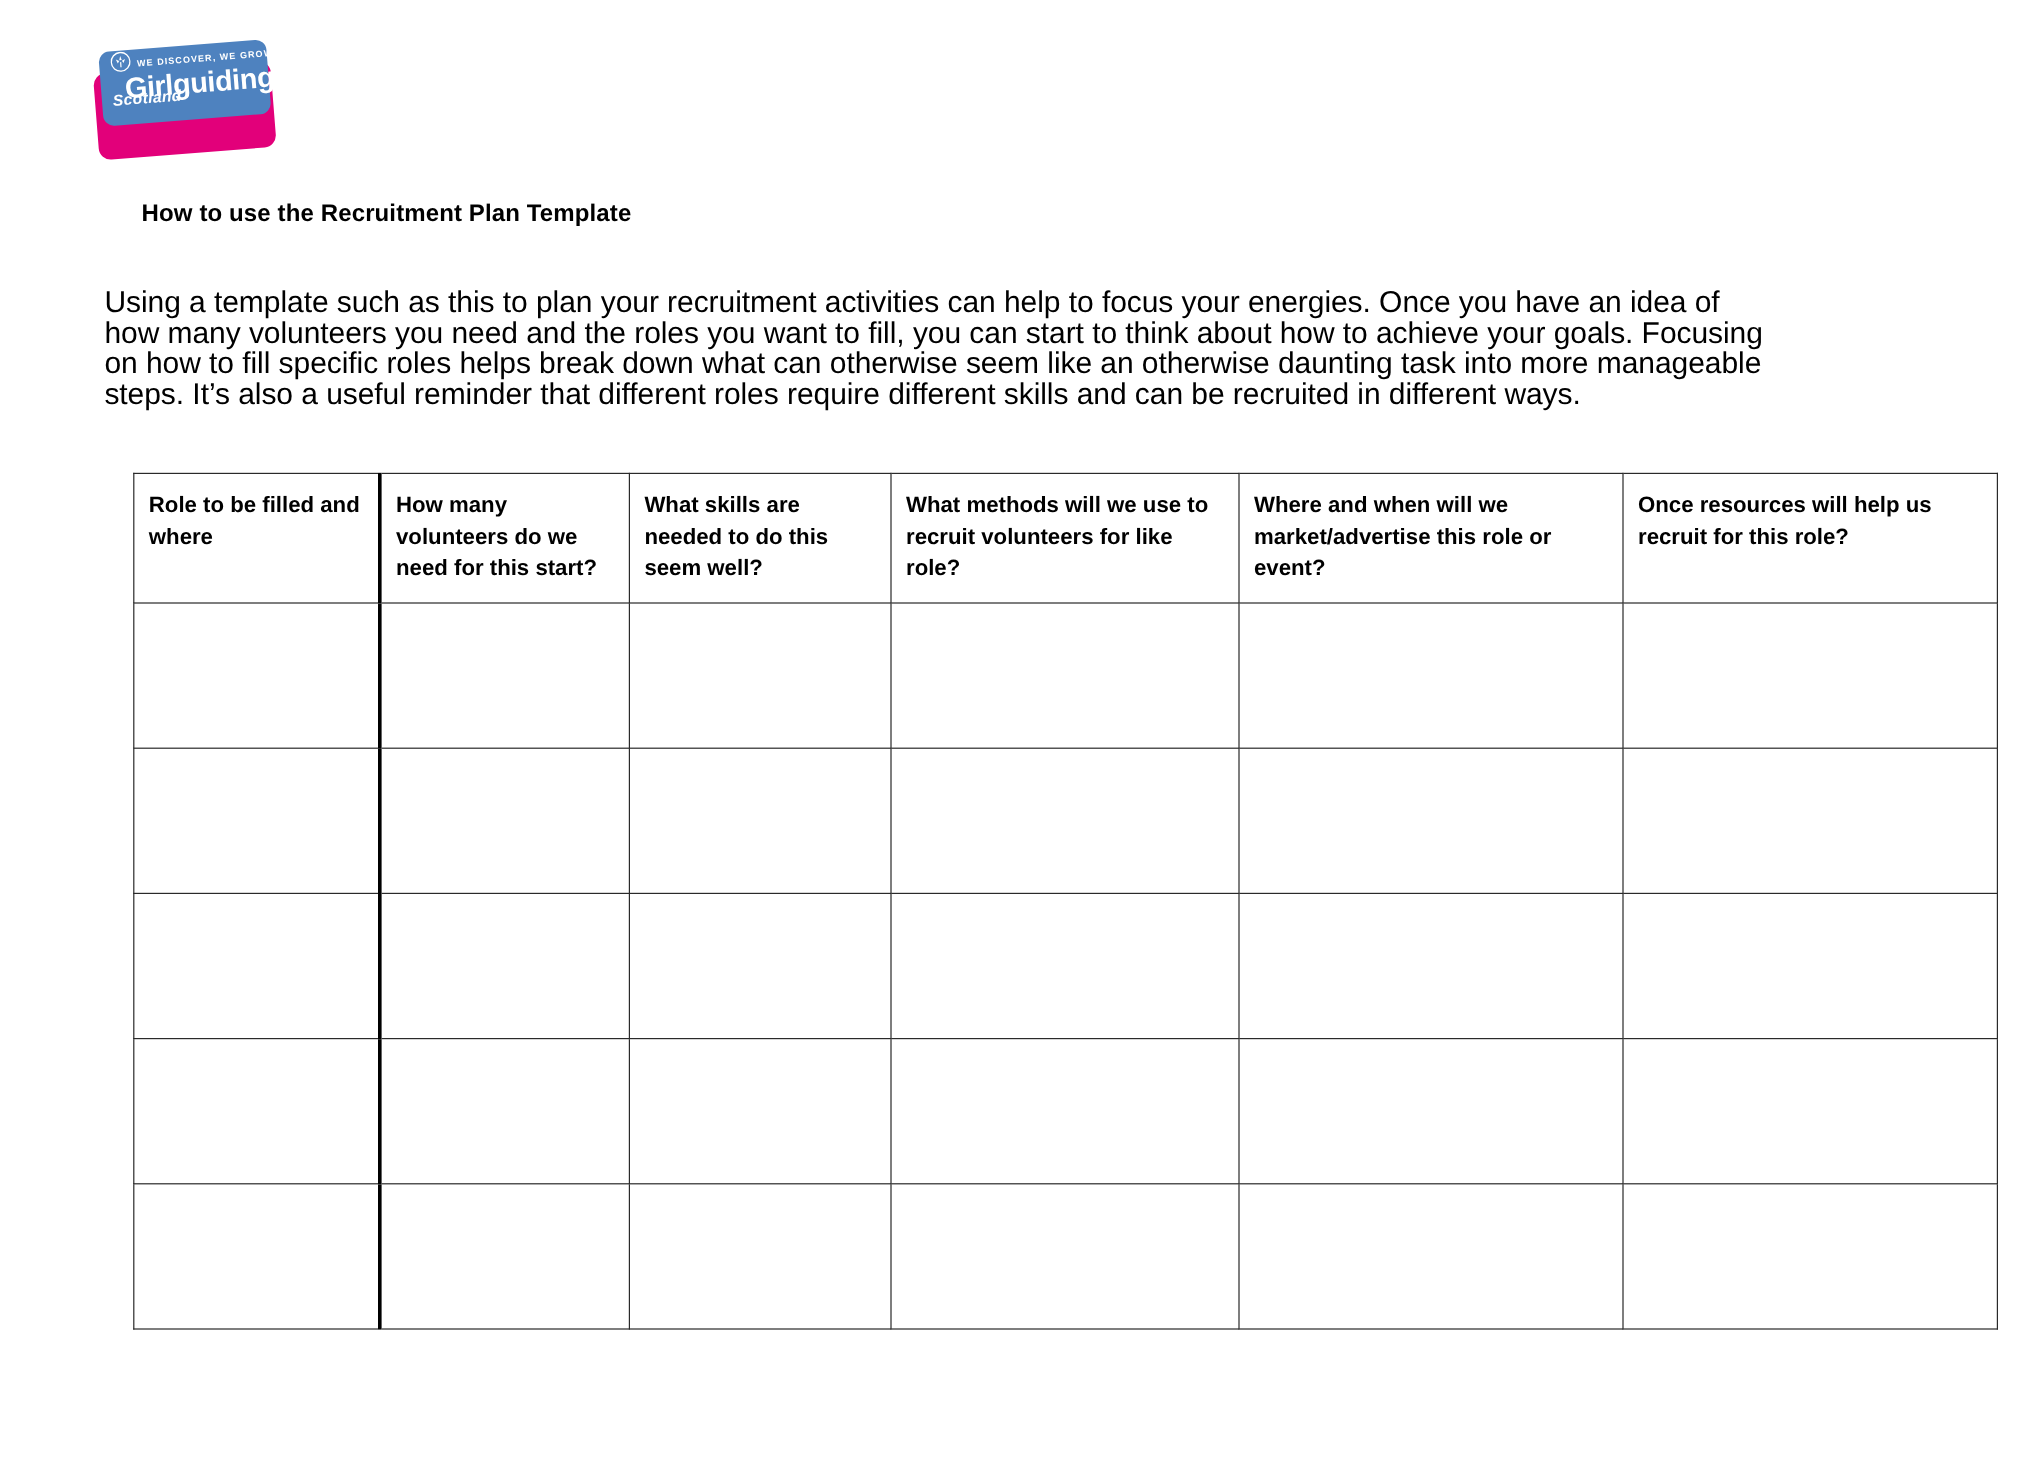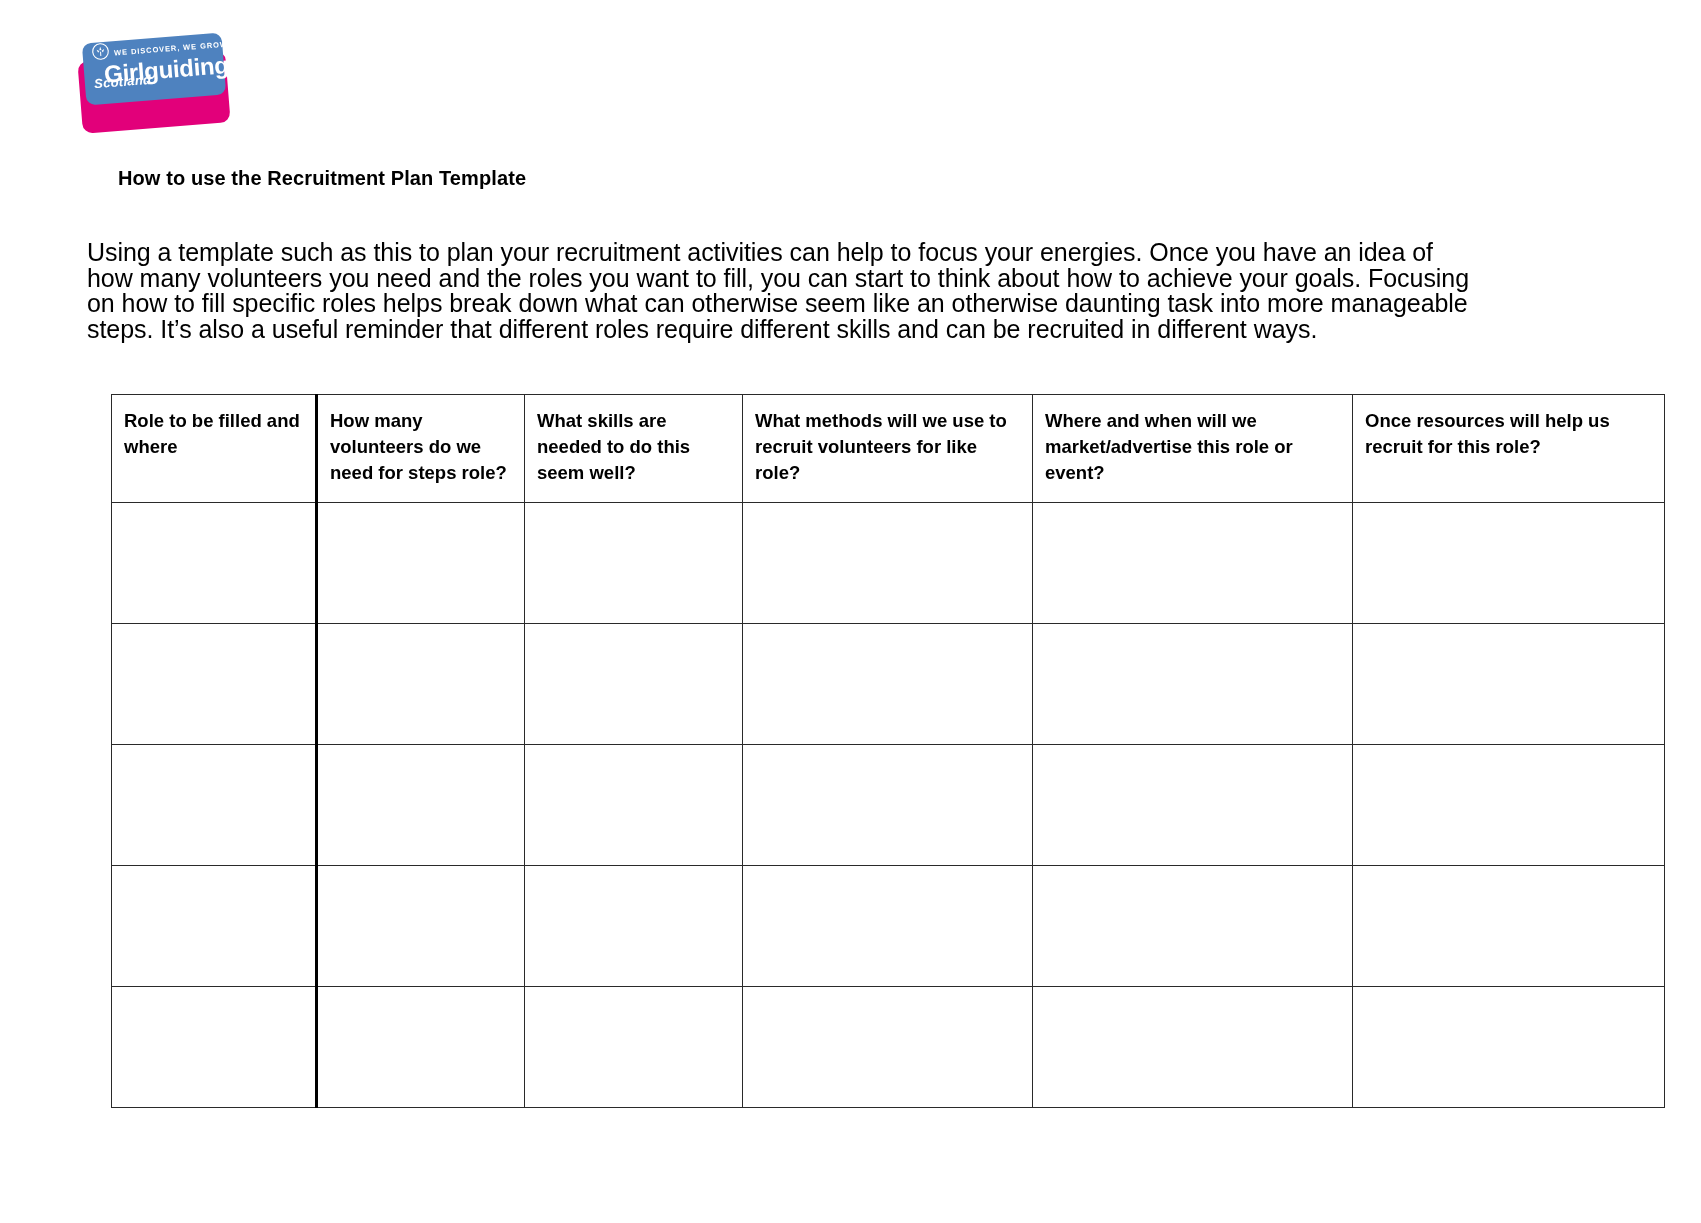--- a/index.html
+++ b/index.html
@@ -199,21 +199,21 @@
         <col class="c1">
           <col class="c2">
           <col class="c3">
           <col class="c4">
           <col class="c5">
           <col class="c6">
       </colgroup>
       <thead>
         <tr>
           <th class="col-1">Role to be filled and where</th>
-          <th>How many volunteers do we need for steps role?</th>
+          <th>How many volunteers do we need for this start?</th>
           <th>What skills are needed to do this seem well?</th>
           <th>What methods will we use to recruit volunteers for like role?</th>
           <th>Where and when will we market/advertise this role or event?</th>
           <th>Once resources will help us recruit for this role?</th>
         </tr>
       </thead>
       <tbody>
           <tr>
             <td class="col-1"></td>
             <td></td>

